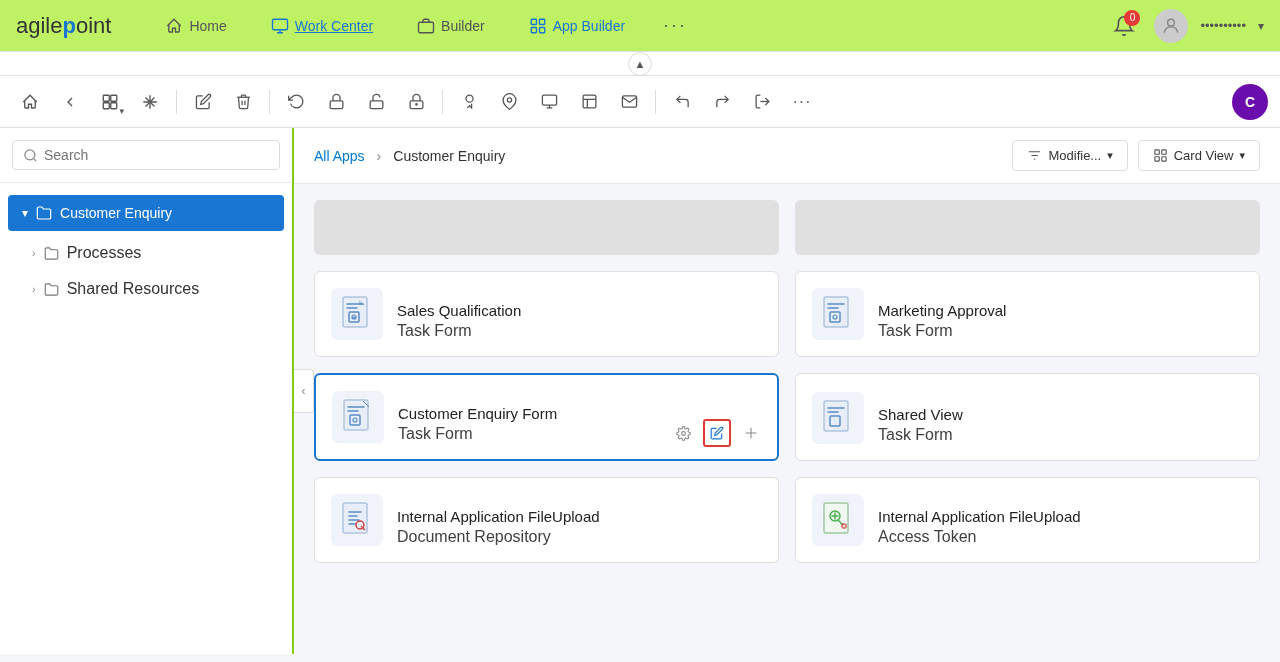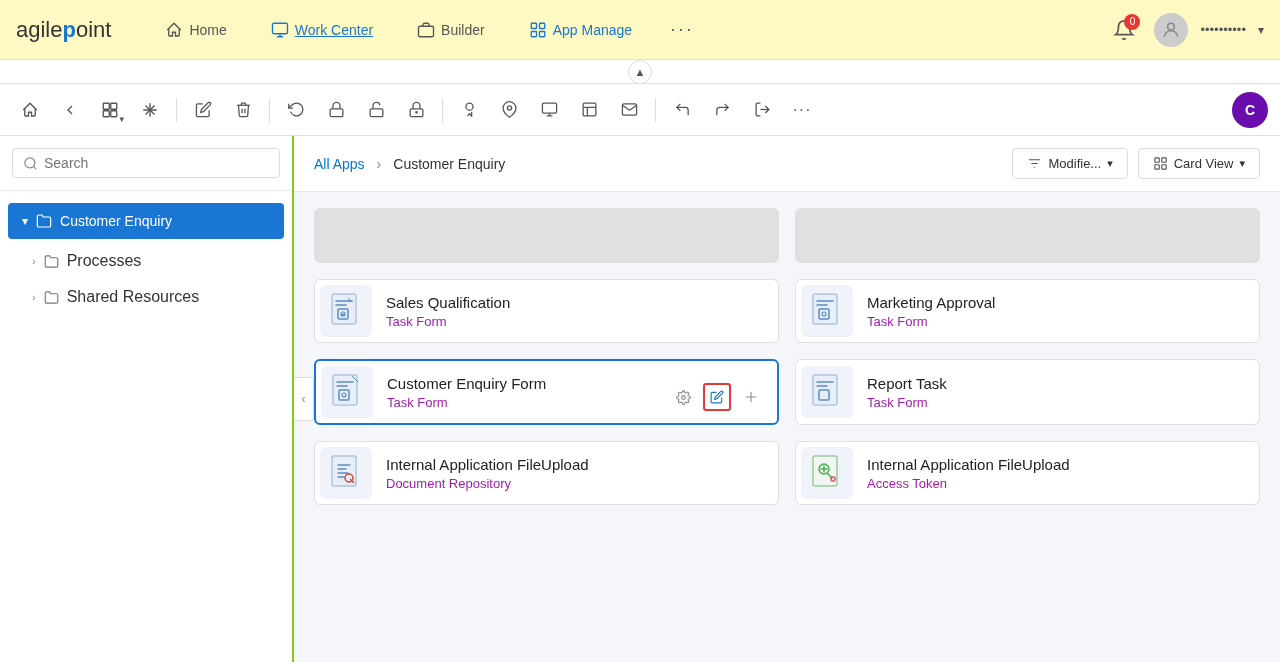--- a/index.html
+++ b/index.html
@@ -1,21 +1,21 @@
 <!DOCTYPE html>
 <html><head>
   <meta charset="utf-8">
   <style>
     * { box-sizing: border-box; margin: 0; padding: 0; }
     body { font-family: 'Segoe UI', Arial, sans-serif; font-size: 14px; background: #f5f6fa; color: #333; }
 
     
     .top-nav {
-      background: #fef9c3;
-      height: 60px;
+      background: #bef264;
+      height: 52px;
       display: flex;
       padding: 0 16px;
       border-bottom: 1px solid #e0e0e0;
       position: relative;
       z-index: 10;
     }
     .logo {
       display: flex; align-items: center; margin-right: 40px;
     }
     .nav-links {
@@ -168,38 +168,38 @@
       display: grid;
       grid-template-columns: 1fr 1fr;
       gap: 16px;
       padding: 16px 20px;
     }
     .card {
       background: #fff;
       border: 1px solid #e0e0e0;
       border-radius: 6px;
       display: flex;
-      align-items: center;
+      align-items: flex-end;
       gap: 14px;
-      padding: 5px;
+      padding: 16px;
       cursor: pointer;
       position: relative;
       transition: border-color 0.15s;
     }
     .card.selected { border: 2px solid #1976d2; }
     .card-icon-wrap {
       width: 52px; height: 52px;
       background: #f0f4fa;
       border-radius: 6px;
       display: flex; align-items: center; justify-content: center;
       flex-shrink: 0;
     }
     .card-info { flex: 1; }
     .card-title { font-size: 15px; font-weight: 500; color: #222; }
-    .card-sub { font-size: 13px; color: #a21caf; margin-top: 3px; }
+    .card-sub { font-size: 16px; color: #404040; margin-top: 3px; }
     .card-actions {
       display: flex; align-items: center; gap: 6px;
       position: absolute; right: 12px; bottom: 12px;
     }
     .card-action-btn {
       width: 28px; height: 28px;
       display: flex; align-items: center; justify-content: center;
       border-radius: 3px; cursor: pointer; color: #555;
       font-size: 14px;
     }
@@ -246,21 +246,21 @@
         </svg>
       <span>Builder</span>
     </a>
     <a class="nav-item" style="color:#1976d2;">
       <svg width="18" height="18" viewBox="0 0 24 24" fill="none" stroke="#1976d2" stroke-width="1.8">
           <rect x="3" y="3" width="7" height="7" rx="1"></rect>
           <rect x="14" y="3" width="7" height="7" rx="1"></rect>
           <rect x="3" y="14" width="7" height="7" rx="1"></rect>
           <rect x="14" y="14" width="7" height="7" rx="1"></rect>
         </svg>
-      <span>App Manage</span>
+      <span>App Builder</span>
     </a>
     <span class="nav-dots" style="font-size:18px;color:#555;padding:6px 8px;cursor:pointer;">···</span>
   </div>
   <div class="nav-right">
     <div class="notification-btn">
       <svg width="22" height="22" viewBox="0 0 24 24" fill="none" stroke="#555" stroke-width="1.8">
           <path d="M18 8A6 6 0 006 8c0 7-3 9-3 9h18s-3-2-3-9"></path>
           <path d="M13.73 21a2 2 0 01-3.46 0"></path>
         </svg>
       <span class="notification-badge">0</span>
@@ -550,21 +550,21 @@
 
       <div class="card">
         <div class="card-icon-wrap">
           <svg width="32" height="36" viewBox="0 0 32 36" fill="none">
             <rect x="2" y="1" width="24" height="30" rx="2" fill="#e8eef8" stroke="#b0c4de" stroke-width="1.5"></rect>
             <rect x="8" y="16" width="10" height="10" rx="1" fill="none" stroke="#5b8cc4" stroke-width="1.5"></rect>
             <path d="M6 8h16M6 12h10" stroke="#5b8cc4" stroke-width="1.5" stroke-linecap="round"></path>
           </svg>
         </div>
         <div class="card-info">
-          <div class="card-title">Report Task</div>
+          <div class="card-title">Shared View</div>
           <div class="card-sub">Task Form</div>
         </div>
       </div>
 
       <div class="card">
         <div class="card-icon-wrap">
           <svg width="32" height="36" viewBox="0 0 32 36" fill="none">
             <rect x="2" y="1" width="24" height="30" rx="2" fill="#e8eef8" stroke="#b0c4de" stroke-width="1.5"></rect>
             <path d="M8 10h12M8 14h8M8 18h10M8 22h6" stroke="#5b8cc4" stroke-width="1.5" stroke-linecap="round"></path>
             <path d="M20 24l4 4" stroke="#c44" stroke-width="1.5"></path>

